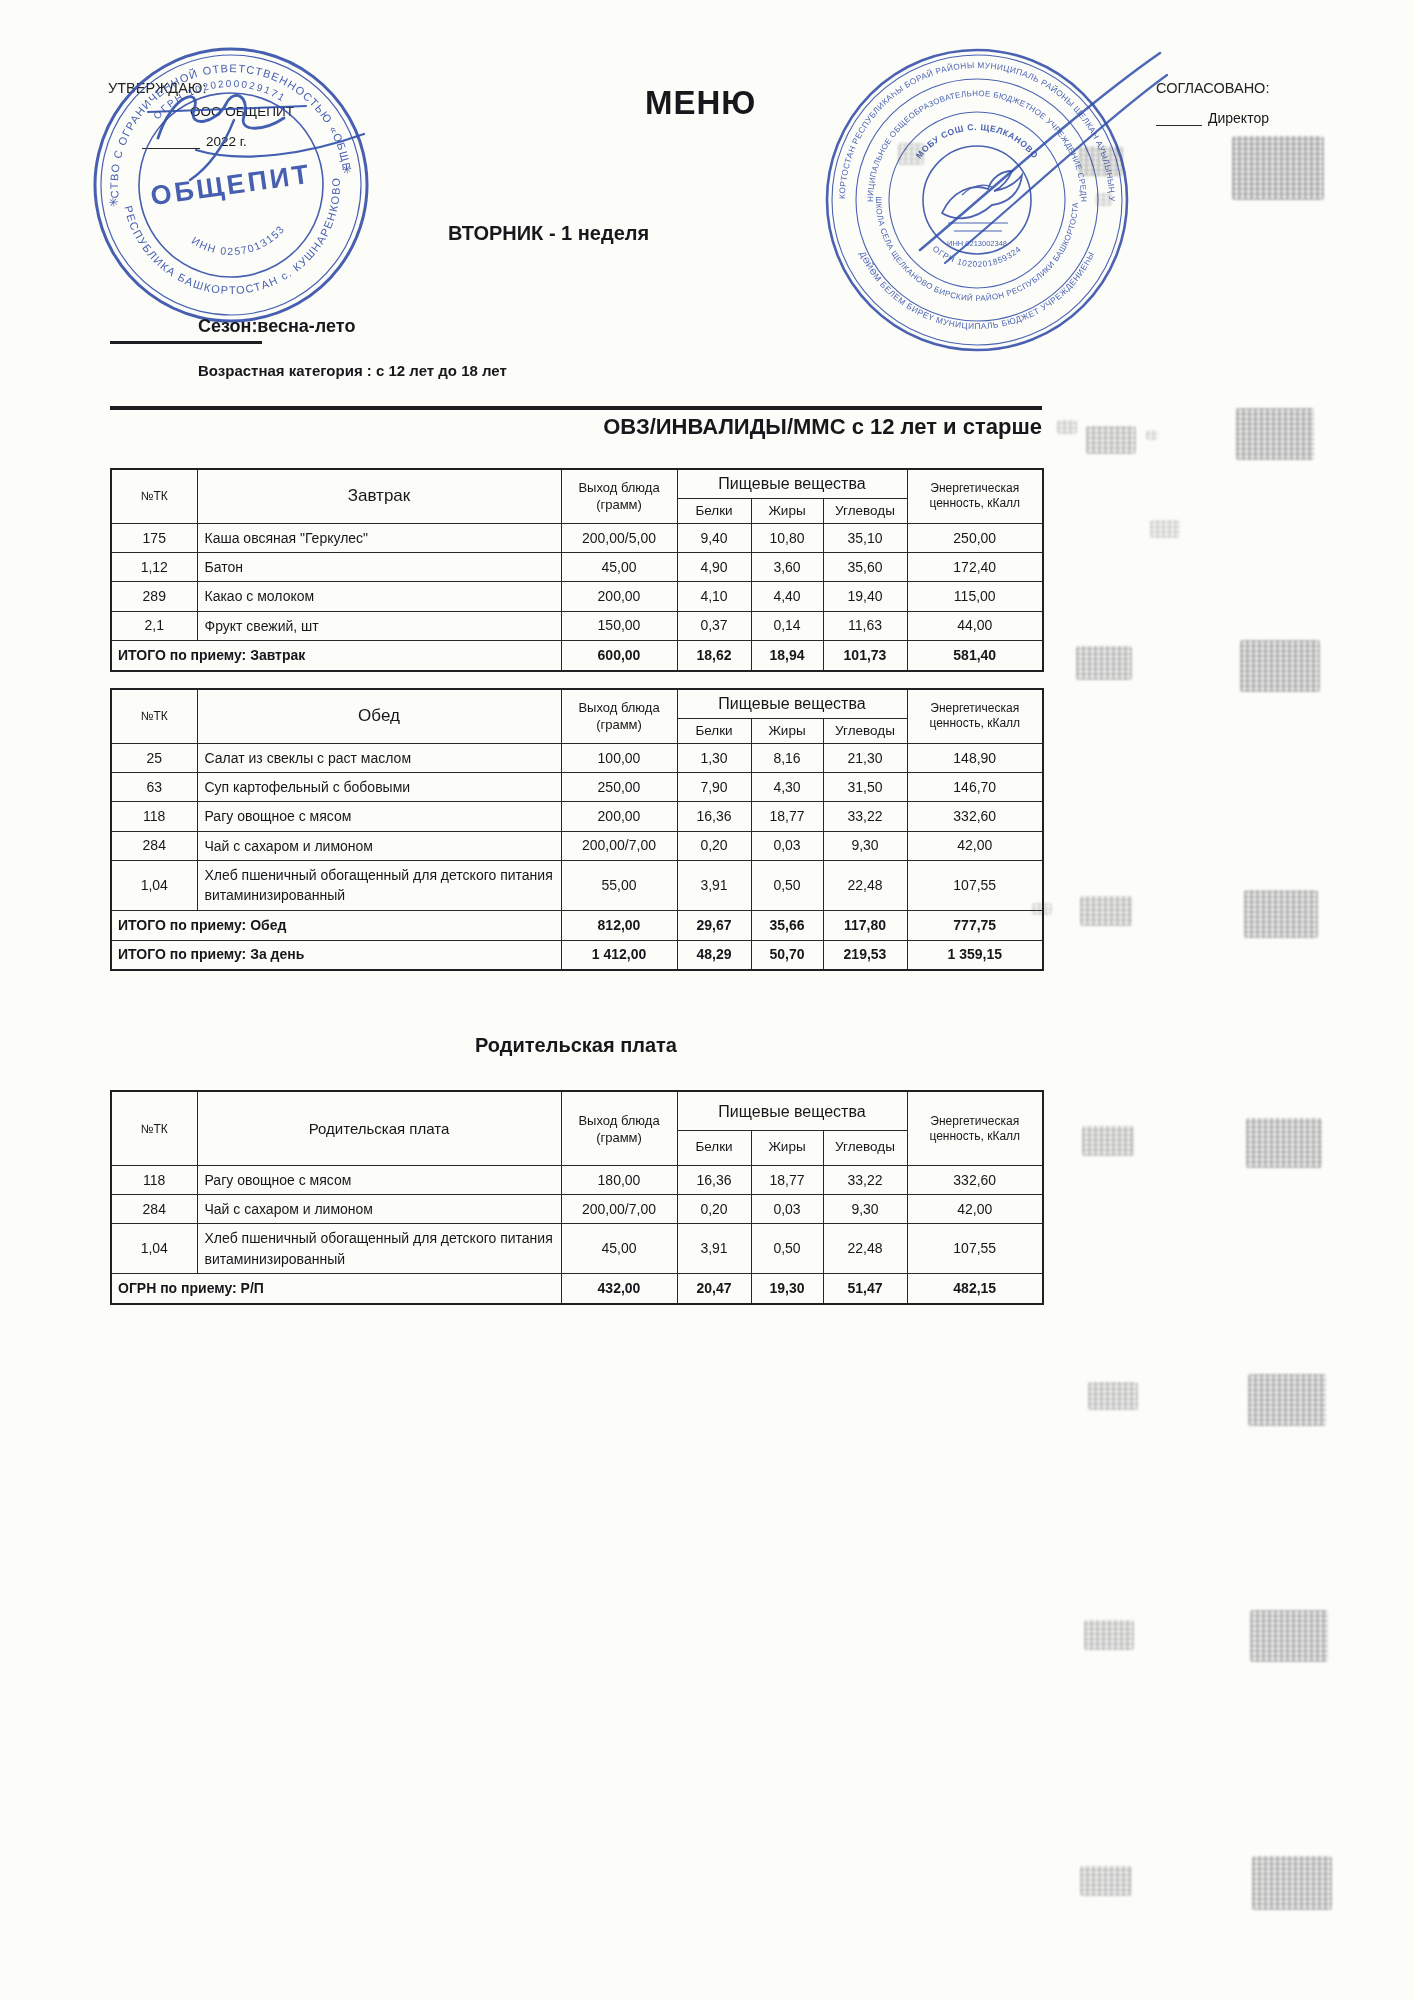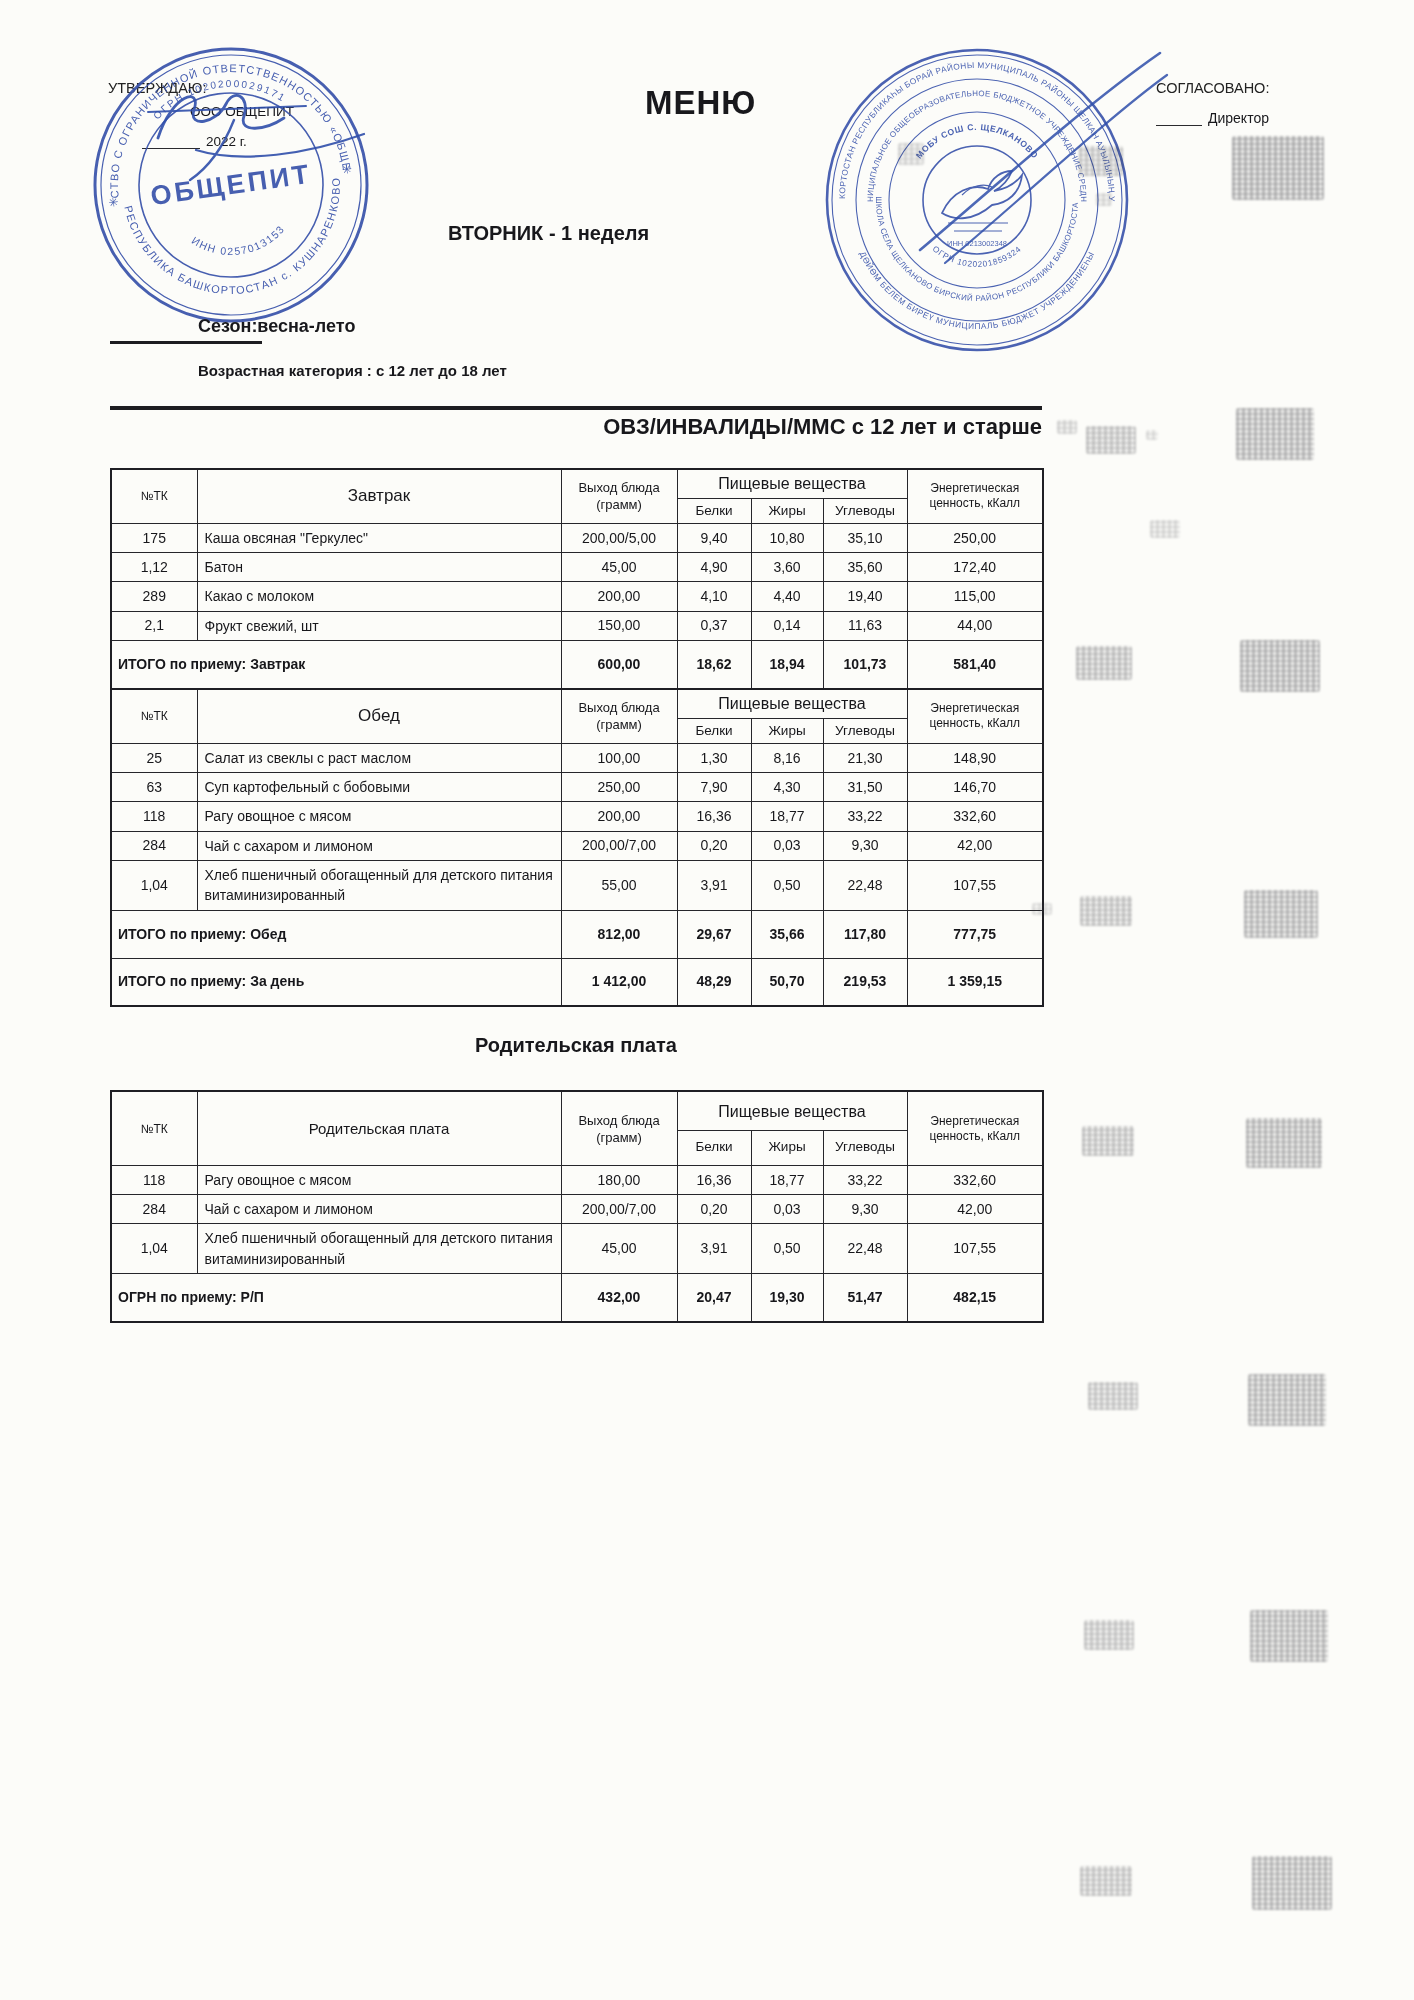--- a/index.html
+++ b/index.html
@@ -26,21 +26,21 @@
   .menu thead th{font-weight:normal}
   th.h-num{font-size:12px}
   th.h-meal{font-size:17px;font-weight:bold}
   table.t3 th.h-meal{font-size:15px}
   th.h-out{font-size:13px}
   th.h-nut{font-size:16px}
   th.h-sub{font-size:13.5px}
   th.h-energy{font-size:12px;line-height:1.3}
   .menu td.col-name{text-align:left;line-height:1.45;padding:4px 7px}
   .menu tbody td{height:28px}
-  .menu tr.total-row td{font-weight:bold;height:48px}
+  .menu tr.total-row td{font-weight:bold;height:30px}
   .menu td.total-label{text-align:left}
   table.t3 thead tr:first-child th{padding-top:9px;padding-bottom:7px}
   table.t3 thead tr:nth-child(2) th{padding-top:7px;padding-bottom:9px}
 
   
   .smudge{position:absolute;border-radius:3px;filter:blur(1.1px);background:
     repeating-linear-gradient(90deg, rgba(45,45,52,.55) 0 3px, rgba(110,110,118,.12) 3px 6px),
     repeating-linear-gradient(0deg, rgba(45,45,52,.45) 0 2px, rgba(130,130,138,.10) 2px 5px)}
 </style>
 </head>

